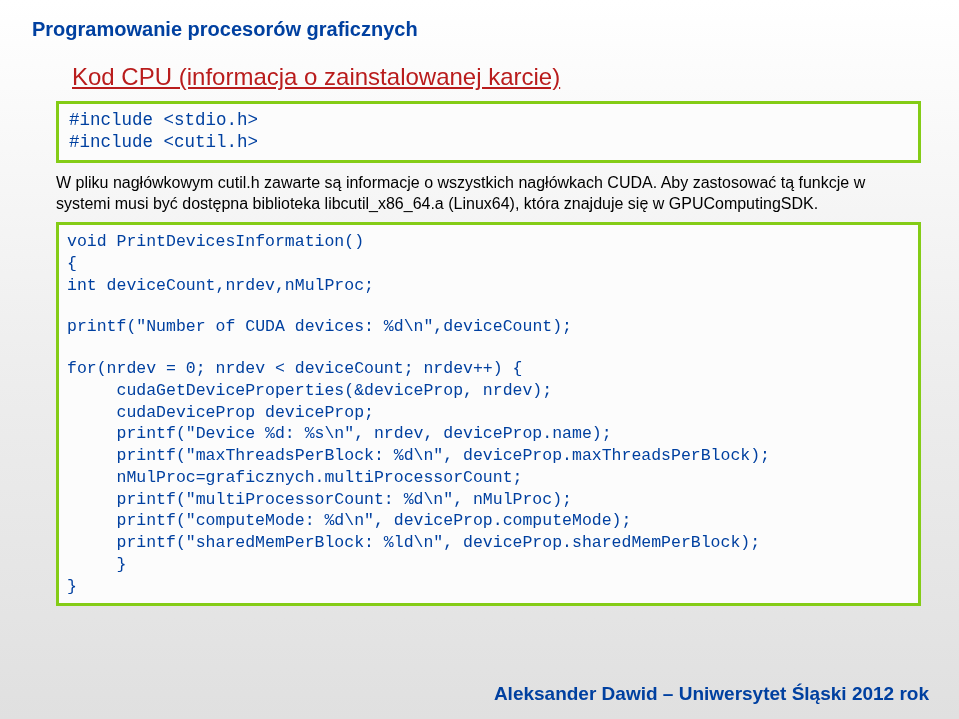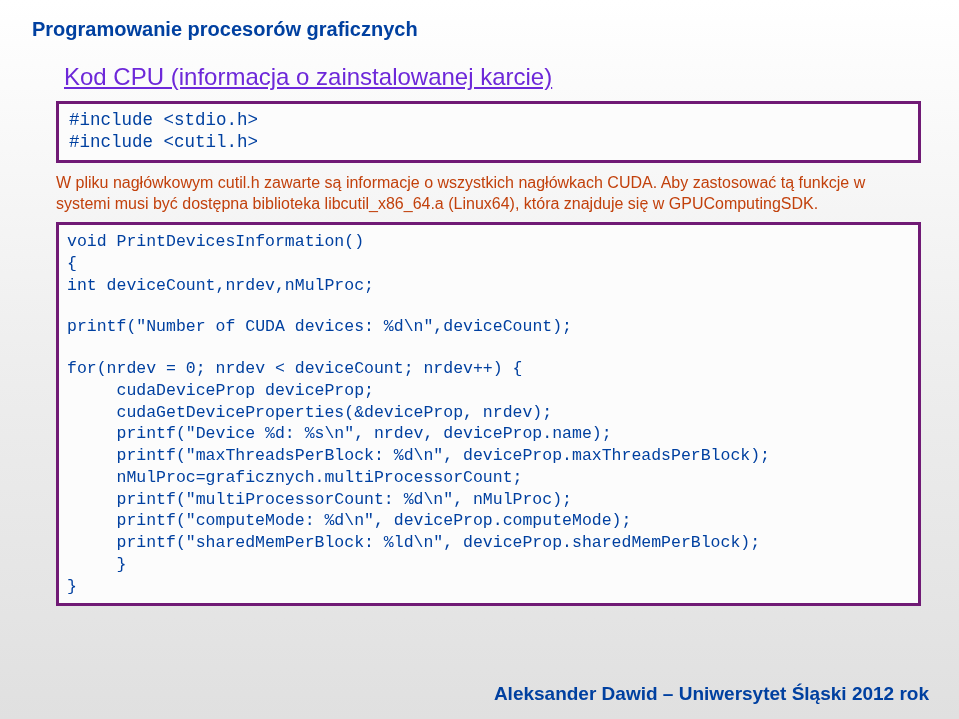--- a/index.html
+++ b/index.html
@@ -14,45 +14,45 @@
   .page {
     padding: 18px 32px 0 32px;
   }
   .header-title {
     color: #0040a0;
     font-weight: bold;
     font-size: 20px;
     margin-bottom: 22px;
   }
   .section-title {
-    color: #6d28d9;
+    color: #b91c1c;
     font-size: 24px;
     font-weight: normal;
     text-decoration: underline;
-    margin-left: 32px;
+    margin-left: 40px;
     margin-bottom: 10px;
   }
   .code-box {
-    border: 3px solid #701a75;
+    border: 3px solid #84cc16;
     background: #fcfcfc;
     margin-left: 24px;
     margin-right: 6px;
     padding: 6px 10px;
     font-family: "Courier New", Courier, monospace;
     font-size: 17.5px;
     line-height: 1.25;
     color: #0040a0;
   }
   .note {
     margin-left: 24px;
     margin-right: 40px;
     margin-top: 10px;
     margin-bottom: 8px;
     font-size: 16px;
-    color: #c2410c;
+    color: #000000;
     line-height: 1.3;
   }
   .code-box.large {
     font-size: 16.5px;
     line-height: 1.32;
     padding-left: 8px;
   }
   .footer {
     position: absolute;
     bottom: 14px;
@@ -83,22 +83,22 @@
   <div class="note">W pliku nagłówkowym cutil.h zawarte są informacje o wszystkich nagłówkach CUDA. Aby zastosować tą funkcje w systemi musi być dostępna biblioteka libcutil_x86_64.a (Linux64), która znajduje się w GPUComputingSDK.</div>
 
   <div class="code-box large">
     <div>void PrintDevicesInformation()</div>
     <div>{</div>
     <div>int deviceCount,nrdev,nMulProc;</div>
     <div class="blank"></div>
     <div>printf("Number of CUDA devices: %d\n",deviceCount);</div>
     <div class="blank"></div>
     <div>for(nrdev = 0; nrdev &lt; deviceCount; nrdev++) {</div>
+    <div class="indent2">cudaGetDeviceProperties(&amp;deviceProp, nrdev);</div>
     <div class="indent2">cudaDeviceProp deviceProp;</div>
-    <div class="indent2">cudaGetDeviceProperties(&amp;deviceProp, nrdev);</div>
     <div class="indent2">printf("Device %d: %s\n", nrdev, deviceProp.name);</div>
     <div class="indent2">printf("maxThreadsPerBlock: %d\n", deviceProp.maxThreadsPerBlock);</div>
     <div class="indent2">nMulProc=graficznych.multiProcessorCount;</div>
     <div class="indent2">printf("multiProcessorCount: %d\n", nMulProc);</div>
     <div class="indent2">printf("computeMode: %d\n", deviceProp.computeMode);</div>
     <div class="indent2">printf("sharedMemPerBlock: %ld\n", deviceProp.sharedMemPerBlock);</div>
     <div class="indent2">}</div>
     <div>}</div>
   </div>
 

